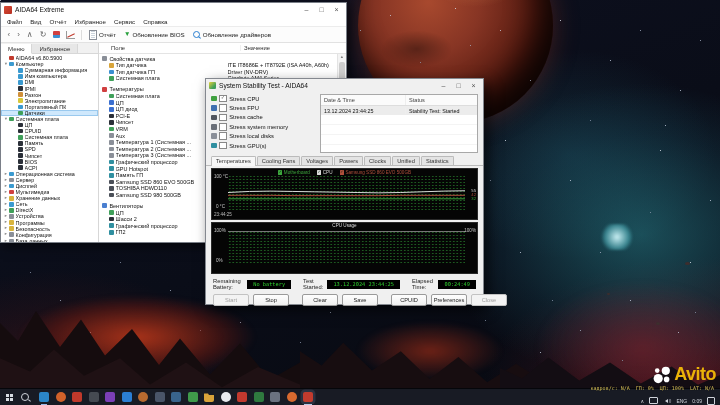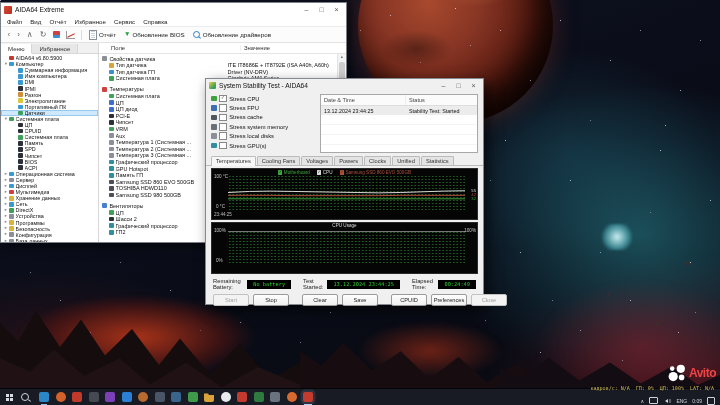--- a/index.html
+++ b/index.html
@@ -145,21 +145,21 @@
   .sp{margin-left:12px;}
   .sst-buttons{display:flex;align-items:center;gap:4px;padding:3px 7px 0;flex:none;}
   .sbtn{min-width:36px;height:12px;background:linear-gradient(#fefefe,#f0f0f0);border:1px solid #9a9a9a;border-radius:2px;
     font-size:5.7px;font-family:inherit;color:#222;display:flex;align-items:center;justify-content:center;padding:0 4px;}
   .sbtn.disabled{color:#a0a0a0;border-color:#c2c2c2;background:#f3f3f3;}
   .sbtn.gap-l{margin-left:9px;}
   .sbtn.push-r{margin-left:auto;}
 
   
   .avito{position:absolute;right:4px;top:364px;display:flex;align-items:center;gap:3px;z-index:30;}
-  .avito-text{color:#ef4444;font-size:12px;font-weight:bold;letter-spacing:-.5px;}
+  .avito-text{color:#eab308;font-size:18px;font-weight:bold;letter-spacing:-.5px;}
   .stats{position:absolute;right:6px;top:385px;z-index:50;font-family:"DejaVu Sans Mono",monospace;
     font-size:5px;color:#d8c05a;text-shadow:0 0 1px rgba(0,0,0,.8);white-space:pre;}
   .taskbar{position:absolute;left:0;bottom:0;width:720px;height:16px;background:#181b24;border-top:1px solid #05060a;
     display:flex;align-items:center;z-index:40;}
   .tb-start{display:grid;grid-template-columns:3px 3px;grid-gap:1px;margin:0 8px 0 6px;}
   .tb-start span{width:3px;height:3px;background:#d8dce2;}
   .tb-search{width:6px;height:6px;border:1px solid #cfd3da;border-radius:50%;position:relative;margin-right:4px;}
   .tb-search::after{content:'';position:absolute;width:3px;height:1px;background:#cfd3da;right:-2.5px;bottom:-1px;transform:rotate(40deg);}
   .apps{display:flex;align-items:center;gap:6.5px;margin-left:6px;}
   .tapp{width:10px;height:10px;border-radius:2px;position:relative;flex:none;}

